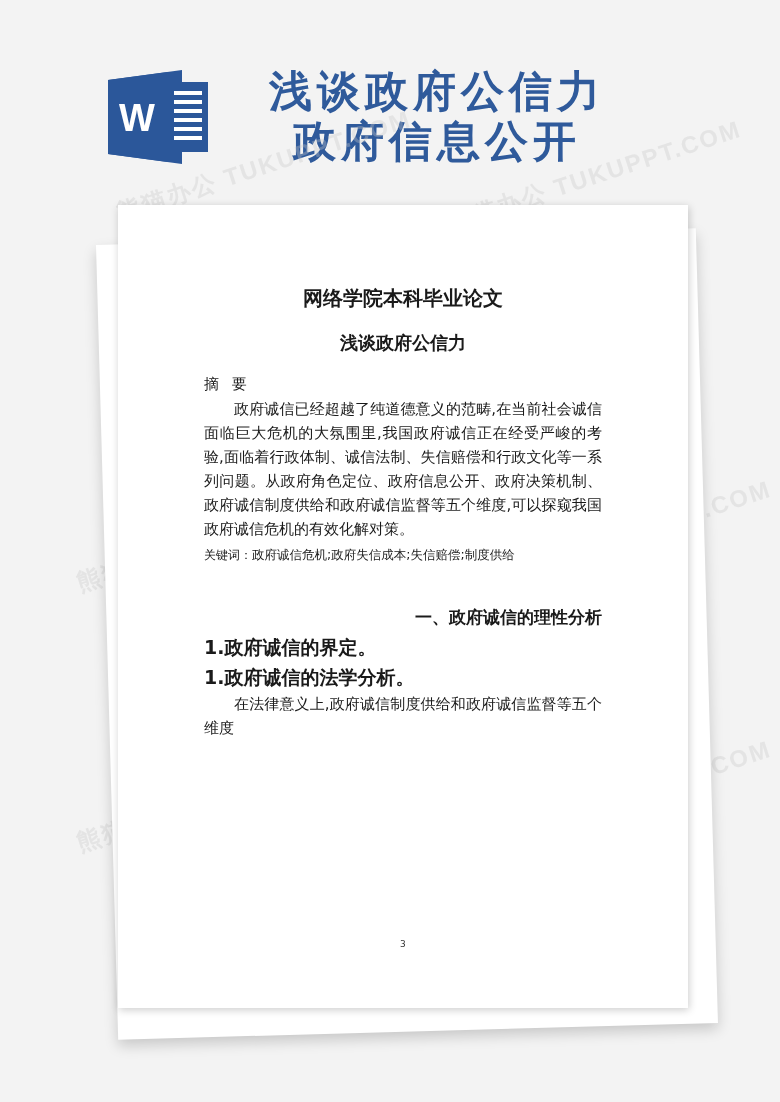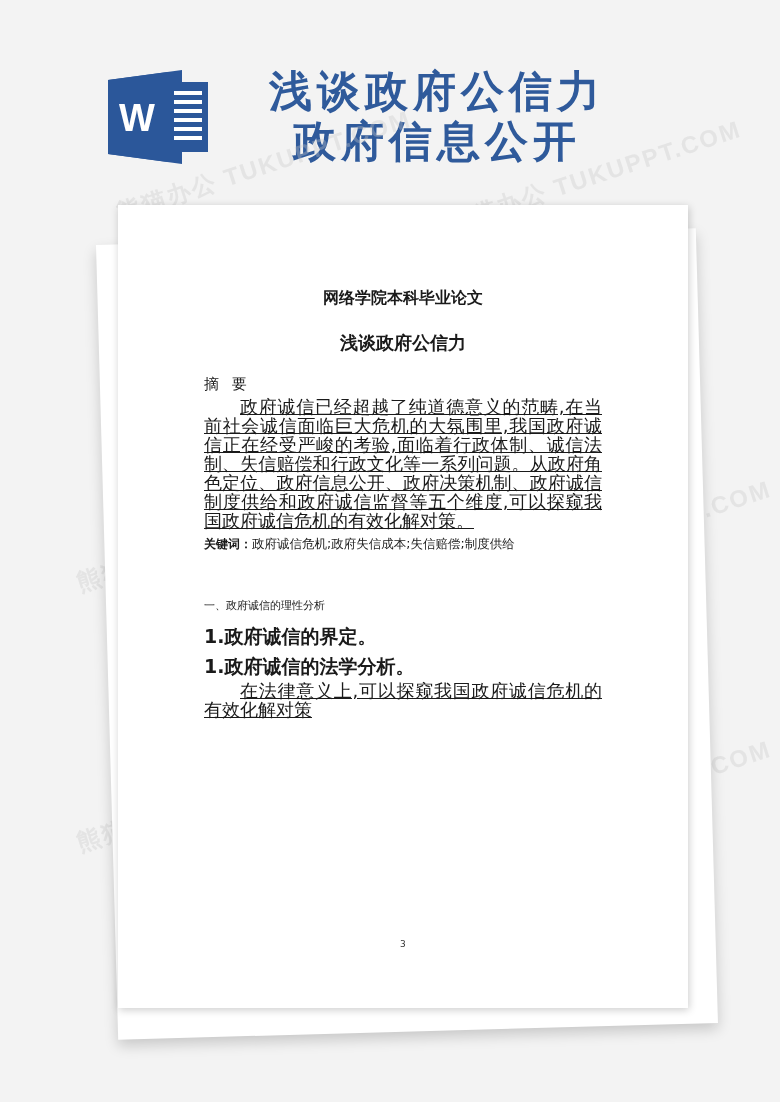--- a/index.html
+++ b/index.html
@@ -24,27 +24,27 @@
   .back-page {
     position: absolute; left: 96px; top: 245px; width: 600px; height: 795px;
     background: #ffffff; transform: rotate(-1.6deg); transform-origin: 0 0;
     box-shadow: 0 6px 14px rgba(0,0,0,0.18);
   }
   .page {
     position: absolute; left: 118px; top: 205px; width: 570px; height: 803px;
     background: #ffffff; box-shadow: 1px 2px 8px rgba(0,0,0,0.20);
   }
   .page-content { position: absolute; left: 86px; top: 80px; width: 398px; color: #1a1a1a; }
-  .doc-title { text-align: center; font-weight: bold; font-size: 16px; line-height: 26px; margin: 0; }
+  .doc-title { text-align: center; font-weight: bold; font-size: 20px; line-height: 26px; margin: 0; }
   .doc-subtitle { text-align: center; font-weight: bold; font-size: 18px; line-height: 24px; margin: 20px 0 0 0; }
   .abstract-heading { font-weight: normal; font-size: 15px; line-height: 22px; margin: 18px 0 0 0; letter-spacing: 4px; }
-  .para { font-size: 18px; line-height: 19px; margin: 2px 0 0 0; text-indent: 2em; text-align: justify; text-decoration: underline; }
+  .para { font-size: 15px; line-height: 24px; margin: 2px 0 0 0; text-indent: 2em; text-align: justify; }
   .keywords { font-size: 12.5px; line-height: 22px; margin: 3px 0 0 0; }
-  .kw-label { font-size: 12px; font-weight: bold; }
-  .section-heading { font-weight: normal; font-size: 11px; line-height: 26px; margin: 38px 0 0 0; }
+  .kw-label { font-size: 12px; }
+  .section-heading { font-weight: bold; font-size: 17px; line-height: 26px; margin: 38px 0 0 0; text-align: right; }
   .sub-heading { font-weight: bold; font-size: 19px; line-height: 26px; margin: 4px 0 0 0; }
   .page-number { position: absolute; left: 282px; top: 734px; font-size: 9px; color: #333; }
 </style>
 </head>
 <body>
 
 <div class="header">
   <svg class="word-icon" viewBox="0 0 100 94">
     <polygon points="0,10 74,0 74,94 0,84" fill="#2b579a"></polygon>
     <rect x="54" y="12" width="46" height="70" fill="#2b579a"></rect>
@@ -80,16 +80,16 @@
     <h1 class="doc-title">网络学院本科毕业论文</h1>
     <h2 class="doc-subtitle">浅谈政府公信力</h2>
     <h3 class="abstract-heading">摘 要</h3>
     <p class="para">政府诚信已经超越了纯道德意义的范畴,在当前社会诚信面临巨大危机的大氛围里,我国政府诚信正在经受严峻的考验,面临着行政体制、诚信法制、失信赔偿和行政文化等一系列问题。从政府角色定位、政府信息公开、政府决策机制、政府诚信制度供给和政府诚信监督等五个维度,可以探窥我国政府诚信危机的有效化解对策。</p>
     <p class="keywords">
       <span class="kw-label">关键词：</span><span>政府诚信危机;政府失信成本;失信赔偿;制度供给</span>
     </p>
     <h3 class="section-heading">一、政府诚信的理性分析</h3>
     <h4 class="sub-heading">1.政府诚信的界定。</h4>
     <h4 class="sub-heading">1.政府诚信的法学分析。</h4>
-    <p class="para">在法律意义上,可以探窥我国政府诚信危机的有效化解对策</p>
+    <p class="para">在法律意义上,政府诚信制度供给和政府诚信监督等五个维度</p>
   </div>
   <div class="page-number">3</div>
 </div>
 
 </body></html>

